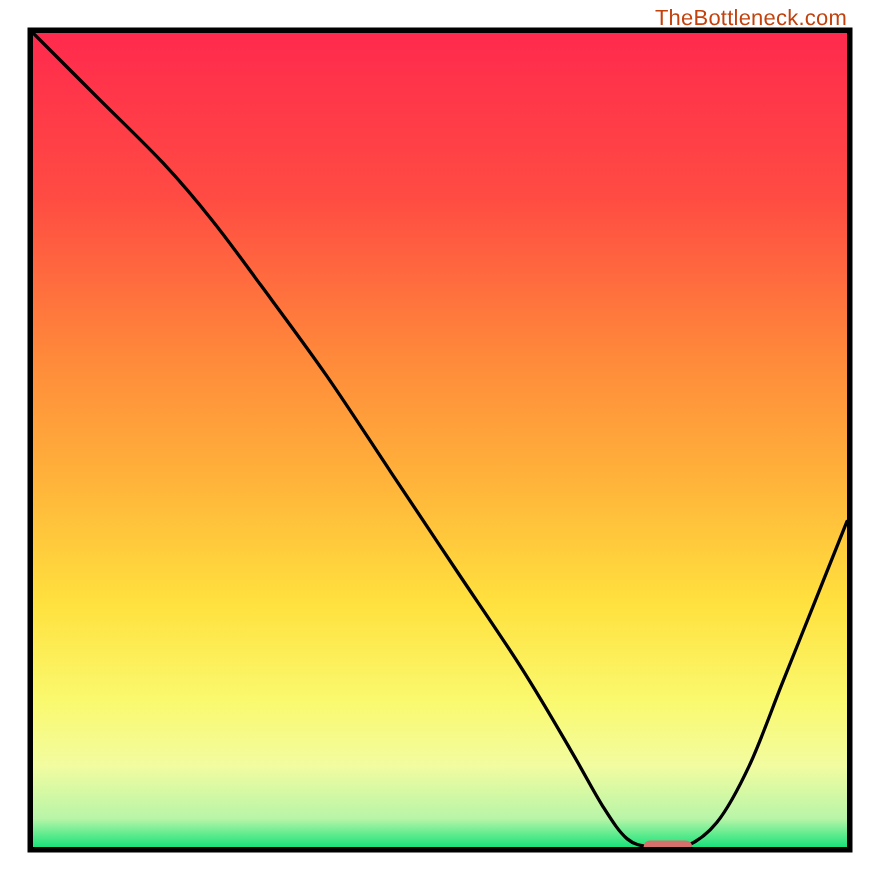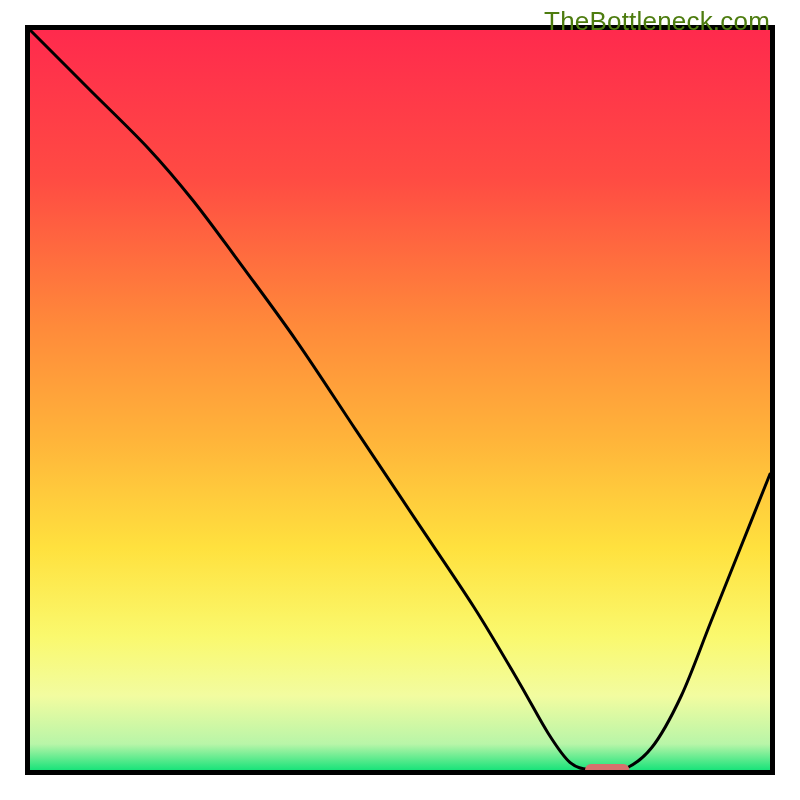--- a/index.html
+++ b/index.html
@@ -1,18 +1,18 @@
 <!DOCTYPE html>
 <html><head>
 <meta charset="utf-8">
 <style>
   html,body{margin:0;padding:0;width:800px;height:800px;background:#fff;overflow:hidden;font-family:Arial,Helvetica,sans-serif}
   .frame{position:absolute;left:25px;top:25px;width:750px;height:750px;background:#000}
   .plot{position:absolute;left:30px;top:30px;width:740px;height:740px;overflow:hidden}
-  .attrib{position:absolute;right:30px;top:6px;color:#4d7c0f;font-size:26px;font-weight:500;letter-spacing:0.2px}
+  .attrib{position:absolute;right:30px;top:6px;color:#c2410c;font-size:20px;font-weight:500;letter-spacing:0.2px}
   svg{position:absolute;left:0;top:0}
 </style>
 </head>
 <body>
 
 <div class="frame"></div>
 
 <div class="plot">
   <svg id="chart-svg" width="740" height="740" viewBox="0 0 740 740">
     <defs>

